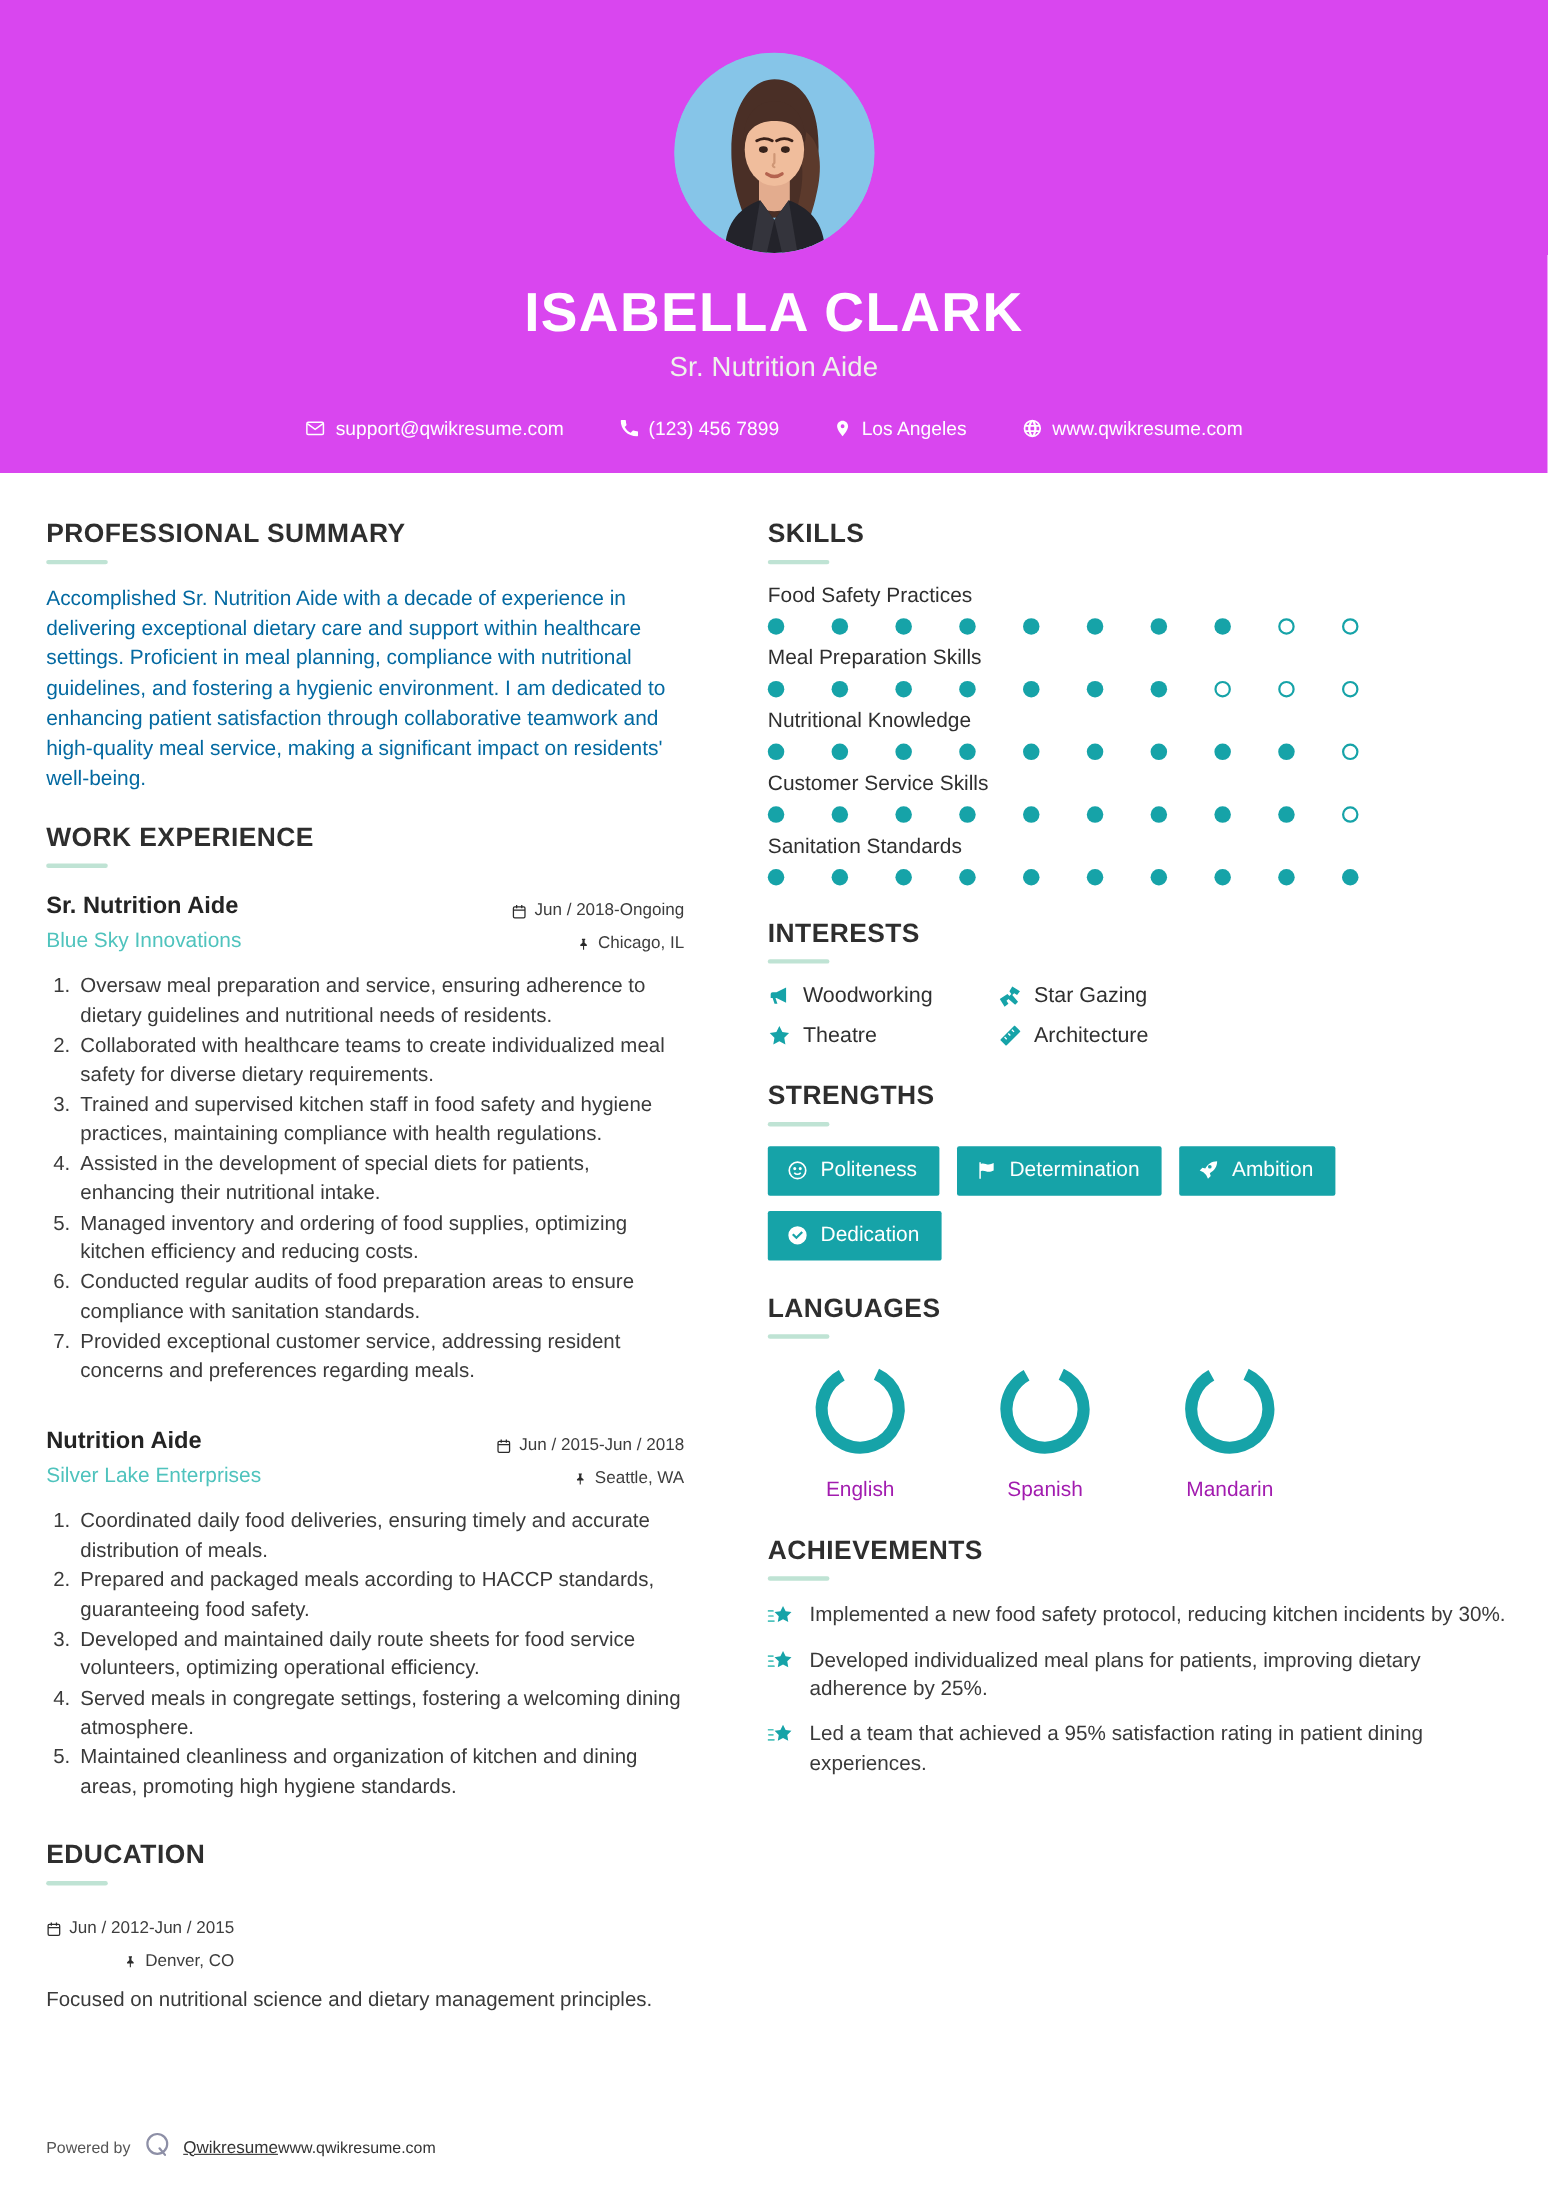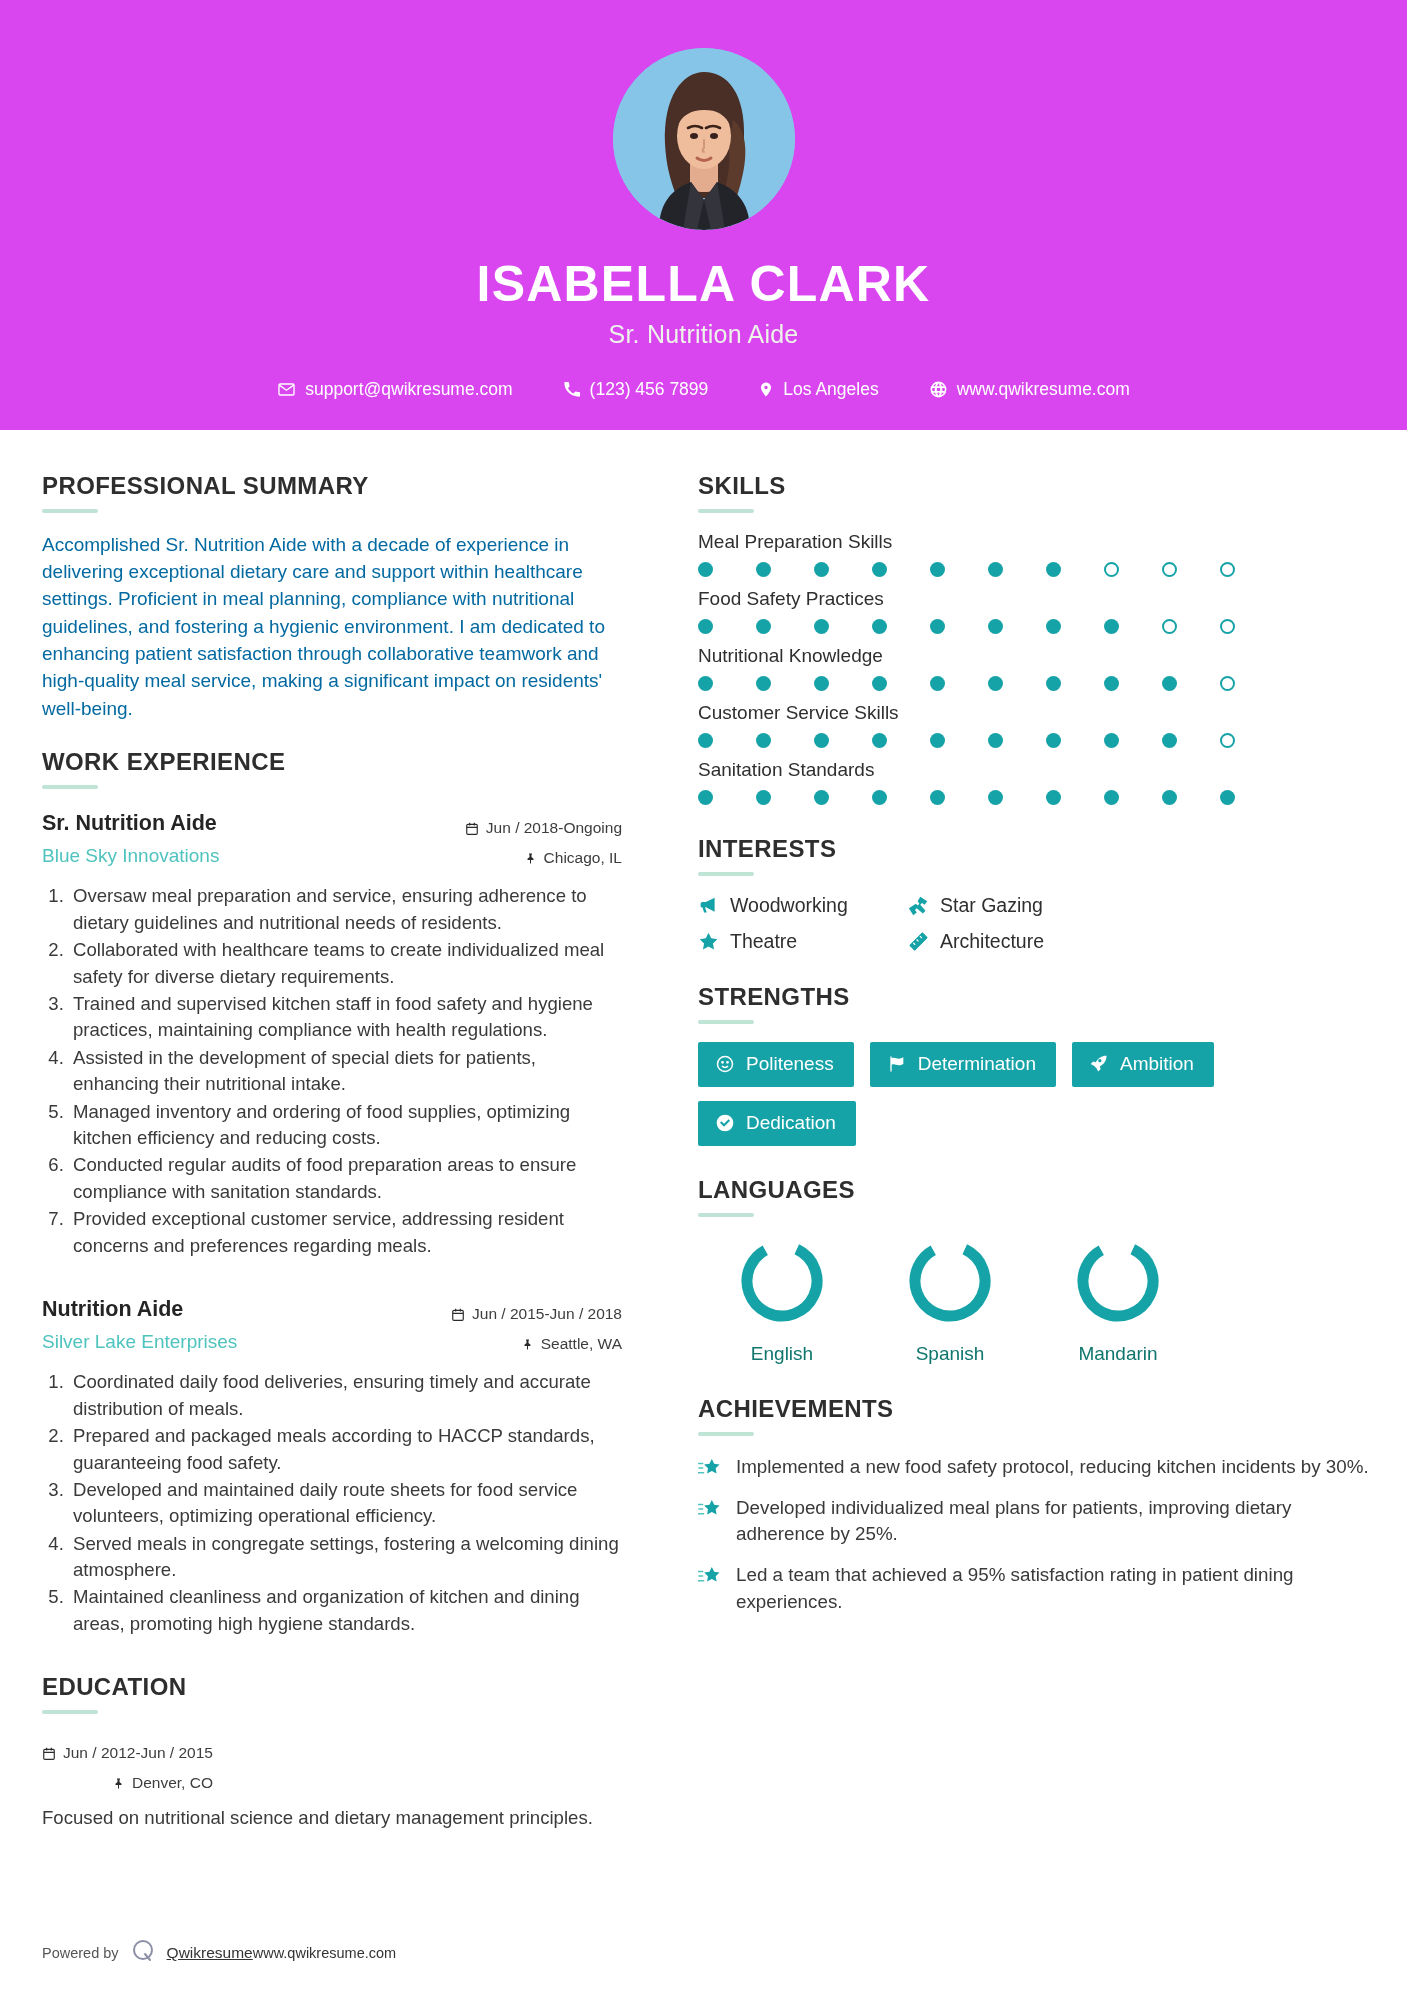--- a/index.html
+++ b/index.html
@@ -214,21 +214,21 @@
   }
   .lang {
     width: 168px;
     display: flex;
     flex-direction: column;
     align-items: center;
   }
   .lang-label {
     margin-top: 12px;
     font-size: 19px;
-    color: #0f766e;
+    color: #a21caf;
   }
 
   
   .ach {
     display: flex;
     gap: 14px;
     margin-bottom: 15px;
     align-items: flex-start;
   }
   .ach svg { display:block; flex:none; margin-top: 4px; }
@@ -464,20 +464,55 @@
       </div>
     </div>
 
     <div class="col-right">
 
       <div class="sec">
         <div class="sec-head">SKILLS</div>
         <div class="sec-rule"></div>
         <div id="skills-list">
             <div class="skill">
+              <div class="skill-name">Food Safety Practices</div>
+              <div class="dots">
+                <div class="dot-cell">
+                  <span class="dot"></span>
+                </div>
+                <div class="dot-cell">
+                  <span class="dot"></span>
+                </div>
+                <div class="dot-cell">
+                  <span class="dot"></span>
+                </div>
+                <div class="dot-cell">
+                  <span class="dot"></span>
+                </div>
+                <div class="dot-cell">
+                  <span class="dot"></span>
+                </div>
+                <div class="dot-cell">
+                  <span class="dot"></span>
+                </div>
+                <div class="dot-cell">
+                  <span class="dot"></span>
+                </div>
+                <div class="dot-cell">
+                  <span class="dot"></span>
+                </div>
+                <div class="dot-cell">
+                  <span class="dot empty"></span>
+                </div>
+                <div class="dot-cell">
+                  <span class="dot empty"></span>
+                </div>
+              </div>
+            </div>
+            <div class="skill">
               <div class="skill-name">Meal Preparation Skills</div>
               <div class="dots">
                 <div class="dot-cell">
                   <span class="dot"></span>
                 </div>
                 <div class="dot-cell">
                   <span class="dot"></span>
                 </div>
                 <div class="dot-cell">
                   <span class="dot"></span>
@@ -489,55 +524,20 @@
                   <span class="dot"></span>
                 </div>
                 <div class="dot-cell">
                   <span class="dot"></span>
                 </div>
                 <div class="dot-cell">
                   <span class="dot"></span>
                 </div>
                 <div class="dot-cell">
                   <span class="dot empty"></span>
-                </div>
-                <div class="dot-cell">
-                  <span class="dot empty"></span>
-                </div>
-                <div class="dot-cell">
-                  <span class="dot empty"></span>
-                </div>
-              </div>
-            </div>
-            <div class="skill">
-              <div class="skill-name">Food Safety Practices</div>
-              <div class="dots">
-                <div class="dot-cell">
-                  <span class="dot"></span>
-                </div>
-                <div class="dot-cell">
-                  <span class="dot"></span>
-                </div>
-                <div class="dot-cell">
-                  <span class="dot"></span>
-                </div>
-                <div class="dot-cell">
-                  <span class="dot"></span>
-                </div>
-                <div class="dot-cell">
-                  <span class="dot"></span>
-                </div>
-                <div class="dot-cell">
-                  <span class="dot"></span>
-                </div>
-                <div class="dot-cell">
-                  <span class="dot"></span>
-                </div>
-                <div class="dot-cell">
-                  <span class="dot"></span>
                 </div>
                 <div class="dot-cell">
                   <span class="dot empty"></span>
                 </div>
                 <div class="dot-cell">
                   <span class="dot empty"></span>
                 </div>
               </div>
             </div>
             <div class="skill">

